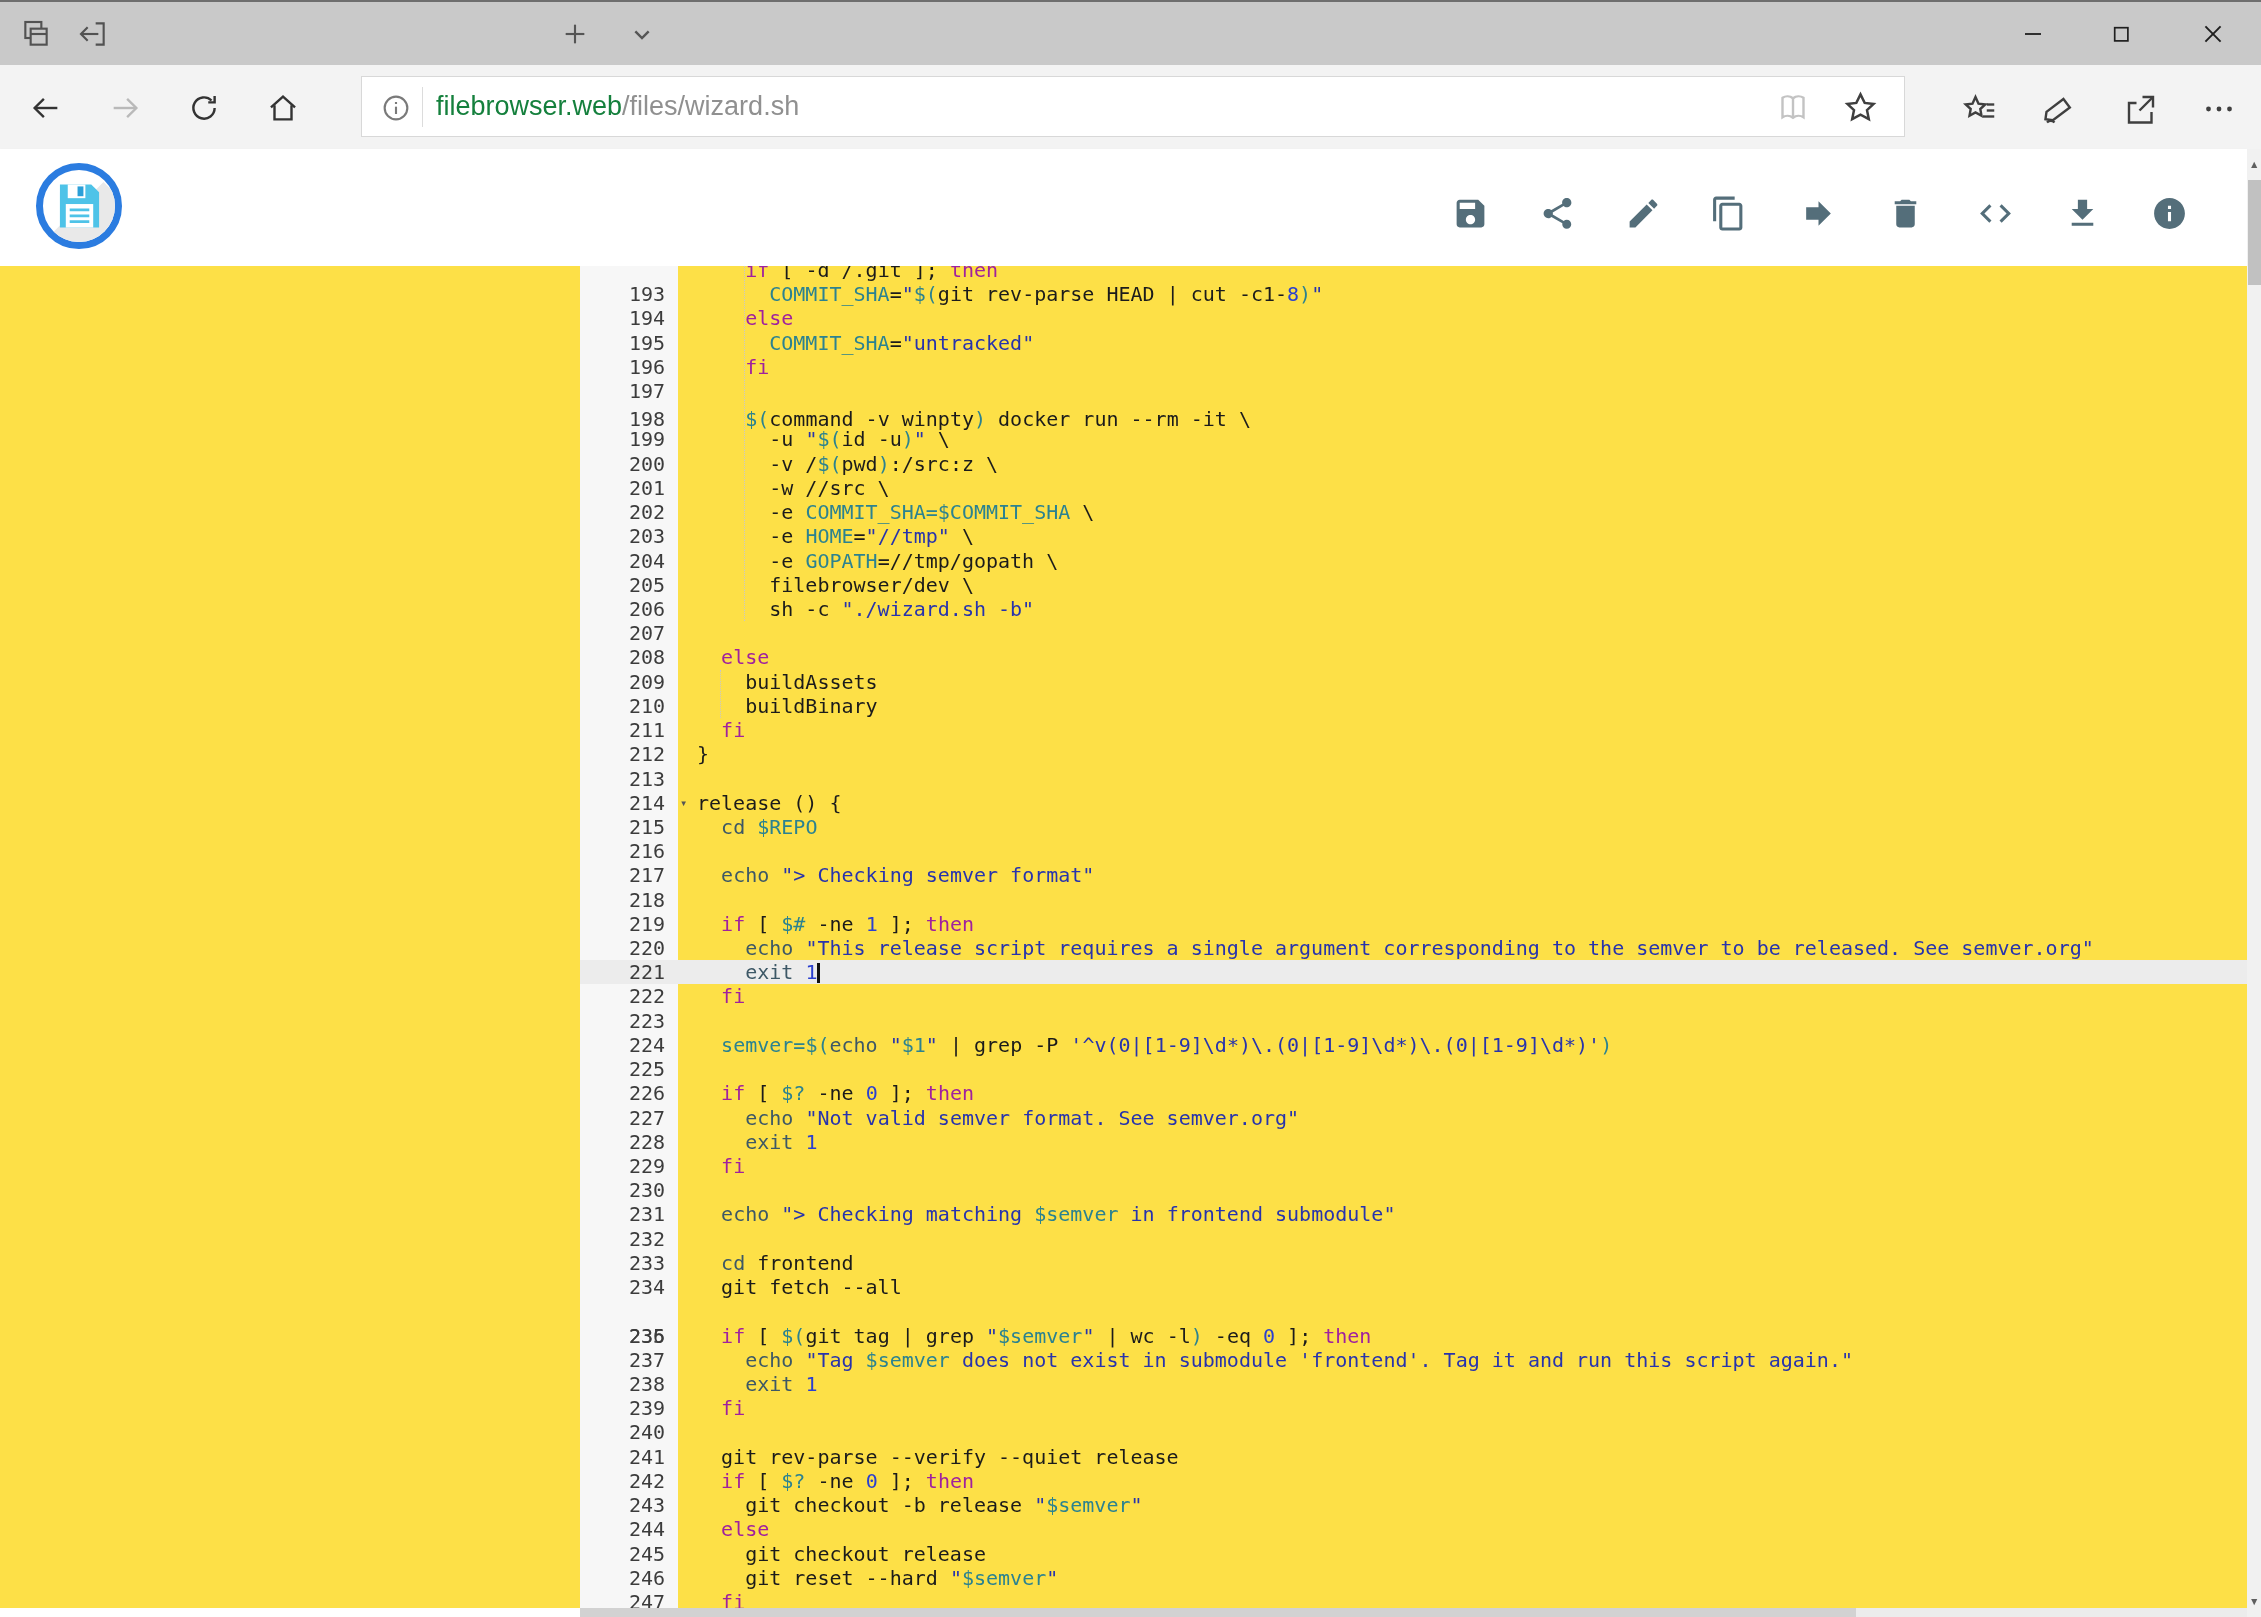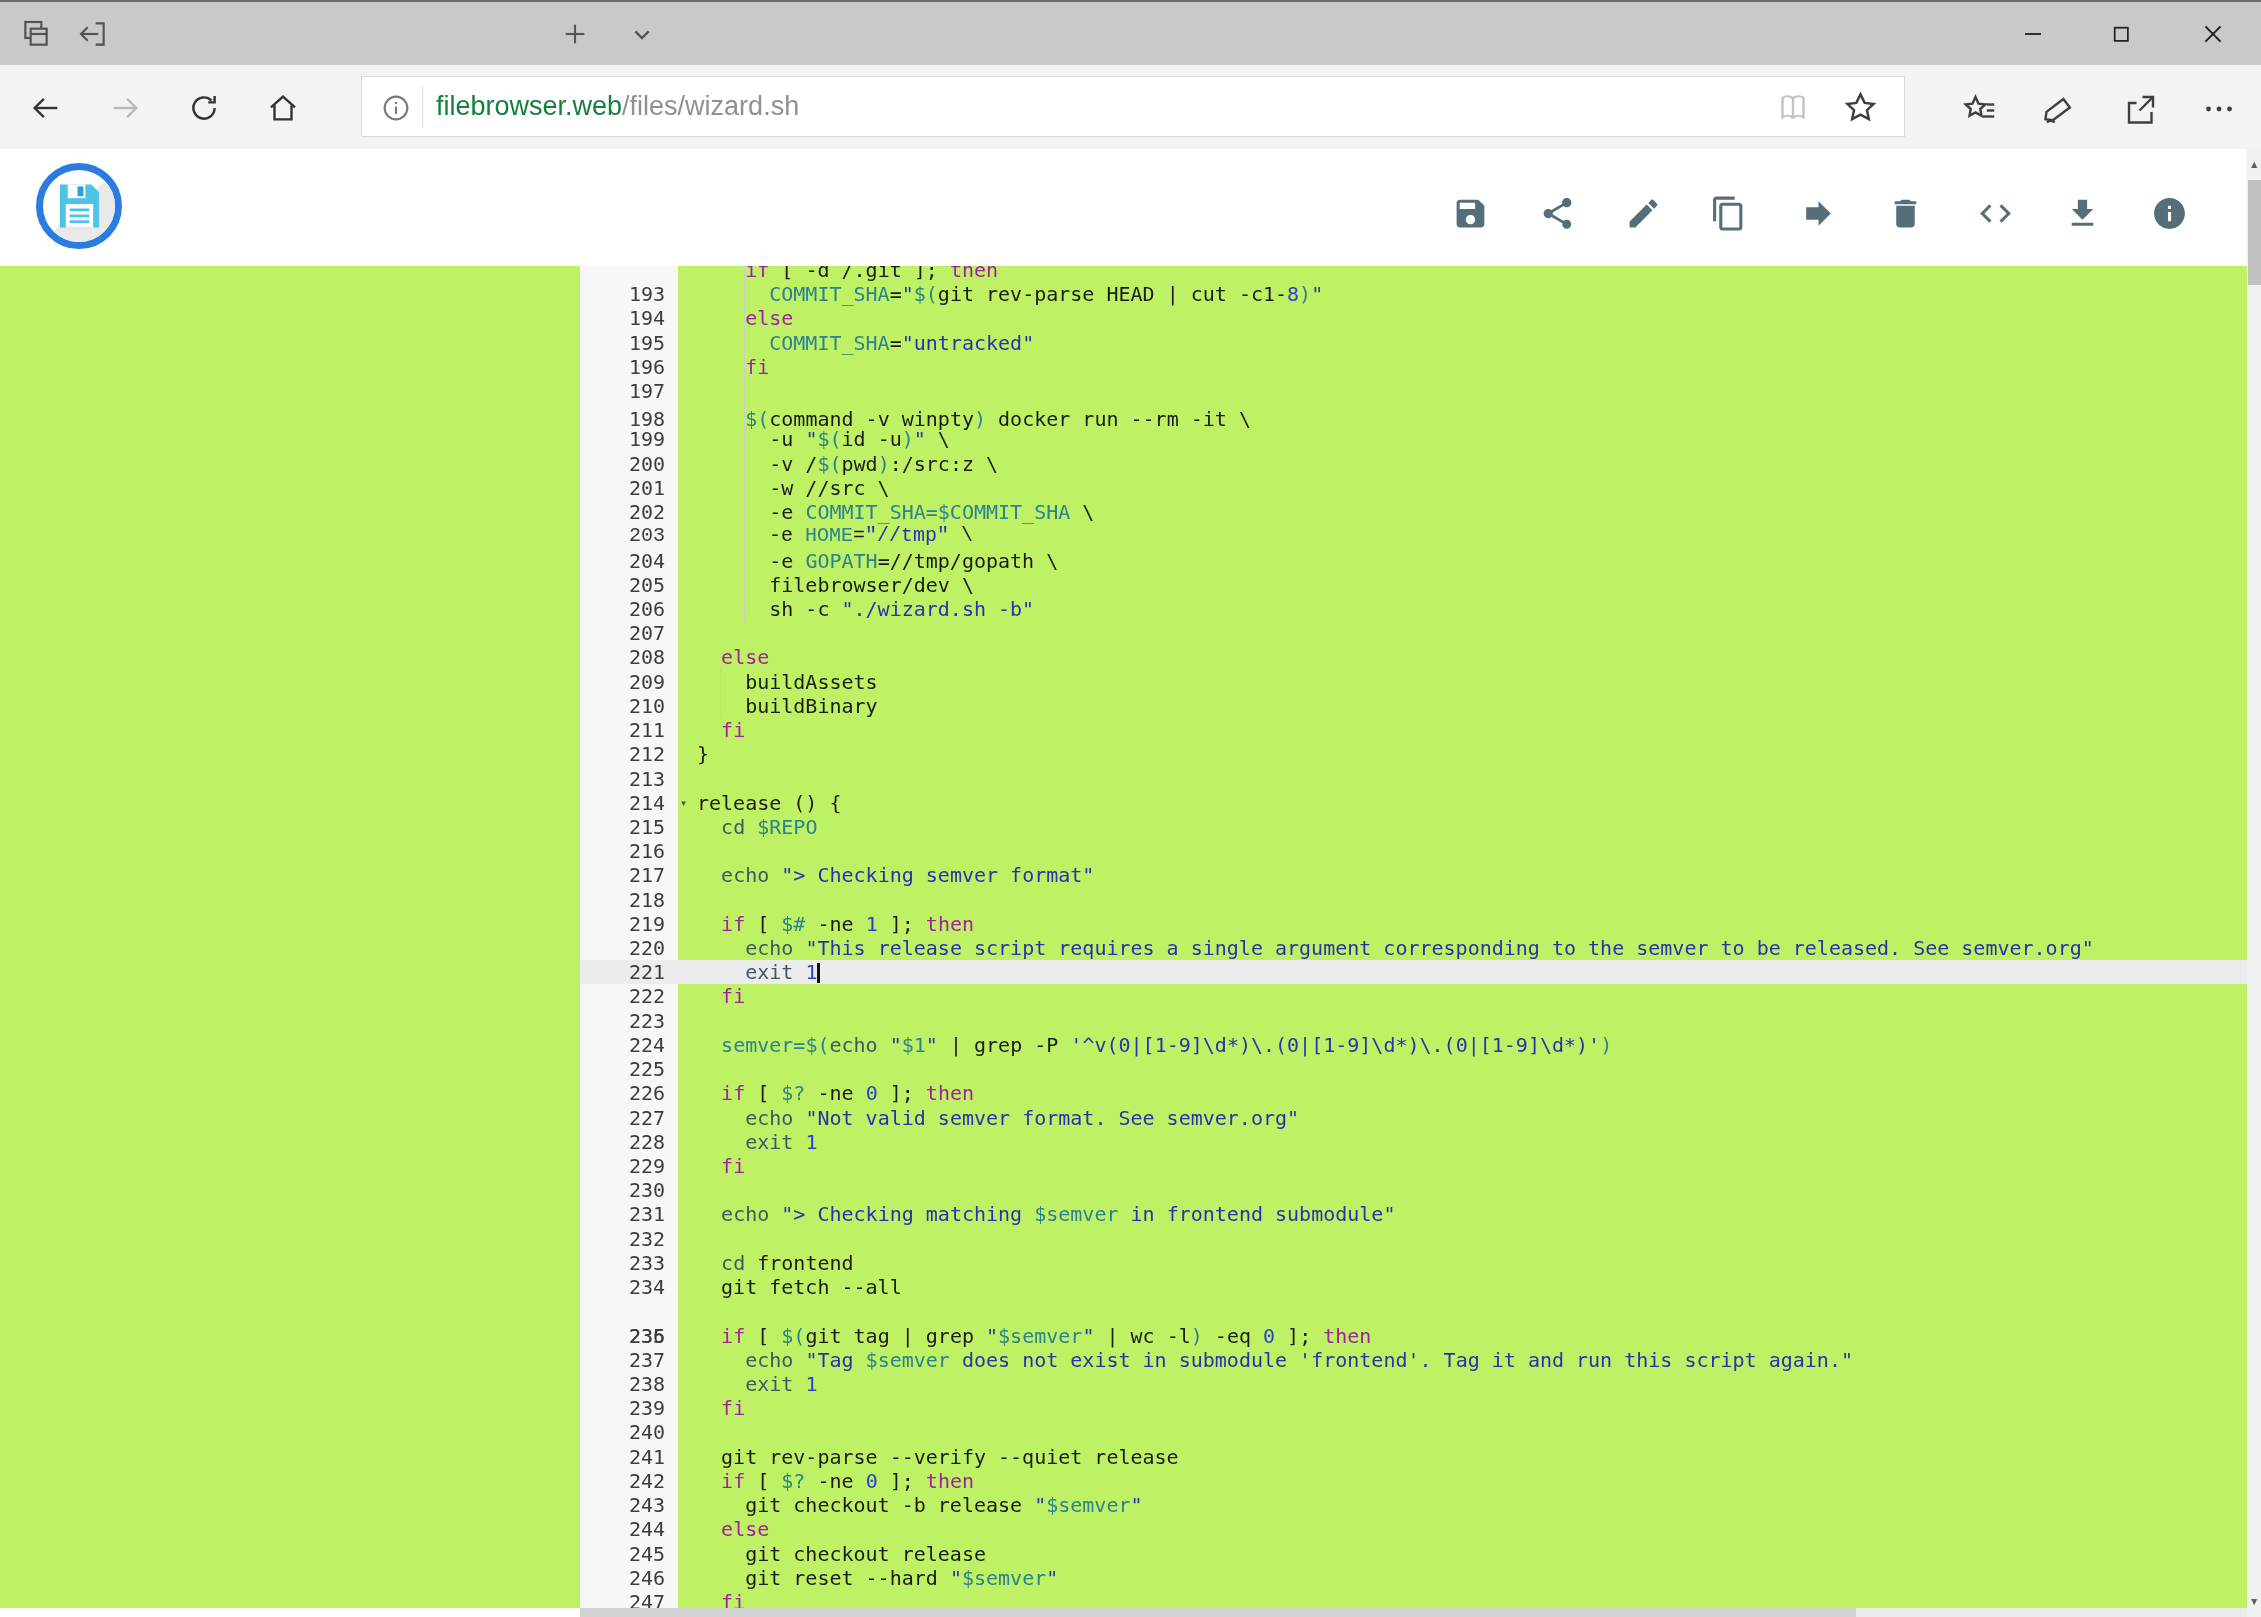--- a/index.html
+++ b/index.html
@@ -34,21 +34,21 @@
   .hdr-btn{position:absolute;top:181px;width:65px;height:65px;display:flex;align-items:center;justify-content:center;color:#546e7a;cursor:pointer;}
 
   
   .side-item{position:absolute;left:0;width:519px;height:68px;cursor:pointer;}
   .side-item svg{position:absolute;left:44px;top:18px;}
   .side-label{position:absolute;left:105px;top:18px;font-size:28px;color:#546e7a;}
   .side-div{position:absolute;left:0;width:519px;height:0.8px;background:#e7e7e7;}
   .side-foot{position:absolute;left:48px;font-size:20px;color:#9b9b9b;}
 
   
-  #editor{position:absolute;left:0;top:266px;width:2247px;height:1342px;overflow:hidden;background:#bef264;
+  #editor{position:absolute;left:0;top:266px;width:2247px;height:1342px;overflow:hidden;background:#fde047;
           font-family:"DejaVu Sans Mono",monospace;font-size:20px;}
   #gutter-bg{position:absolute;left:580px;top:0;width:98px;height:100%;background:#f7f7f7;}
   .guide{position:absolute;width:0;border-left:0.8px dotted #c7c7c7;}
   .cm-row{position:absolute;left:0;width:100%;height:24px;line-height:24px;}
   .cm-row.active{background:linear-gradient(90deg,rgba(0,0,0,0) 0 580px,#ececec 580px 100%);}
   .cm-gut{position:absolute;left:580px;width:98px;height:24px;text-align:right;padding-right:13px;box-sizing:border-box;color:#3c3c3c;}
   .fold{position:absolute;left:100px;top:0;font-size:12px;color:#555;}
   .cm-code{position:absolute;left:697px;white-space:pre;color:#1b1b1b;}
   .tk-k{color:#a0219e;}
   .tk-s{color:#2733ad;}
@@ -331,21 +331,21 @@
           <div class="cm-code"><span class="tk-p">      -v /</span><span class="tk-v">$(</span><span class="tk-p">pwd</span><span class="tk-v">)</span><span class="tk-p">:/src:z \</span></div>
         </div>
         <div class="cm-row" style="top: 210px;">
           <div class="cm-gut"><span>201</span></div>
           <div class="cm-code"><span class="tk-p">      -w //src \</span></div>
         </div>
         <div class="cm-row" style="top: 234px;">
           <div class="cm-gut"><span>202</span></div>
           <div class="cm-code"><span class="tk-p">      -e </span><span class="tk-d">COMMIT_SHA=</span><span class="tk-v">$COMMIT_SHA</span><span class="tk-p"> \</span></div>
         </div>
-        <div class="cm-row" style="top: 258px; font-family: Liberation Mono, monospace;">
+        <div class="cm-row" style="top: 258px;">
           <div class="cm-gut"><span>203</span></div>
           <div class="cm-code"><span class="tk-p">      -e </span><span class="tk-d">HOME</span><span class="tk-p">=</span><span class="tk-s">"//tmp"</span><span class="tk-p"> \</span></div>
         </div>
         <div class="cm-row" style="top: 283px;">
           <div class="cm-gut"><span>204</span></div>
           <div class="cm-code"><span class="tk-p">      -e </span><span class="tk-d">GOPATH</span><span class="tk-p">=//tmp/gopath \</span></div>
         </div>
         <div class="cm-row" style="top: 307px;">
           <div class="cm-gut"><span>205</span></div>
           <div class="cm-code"><span class="tk-p">      filebrowser/dev \</span></div>

